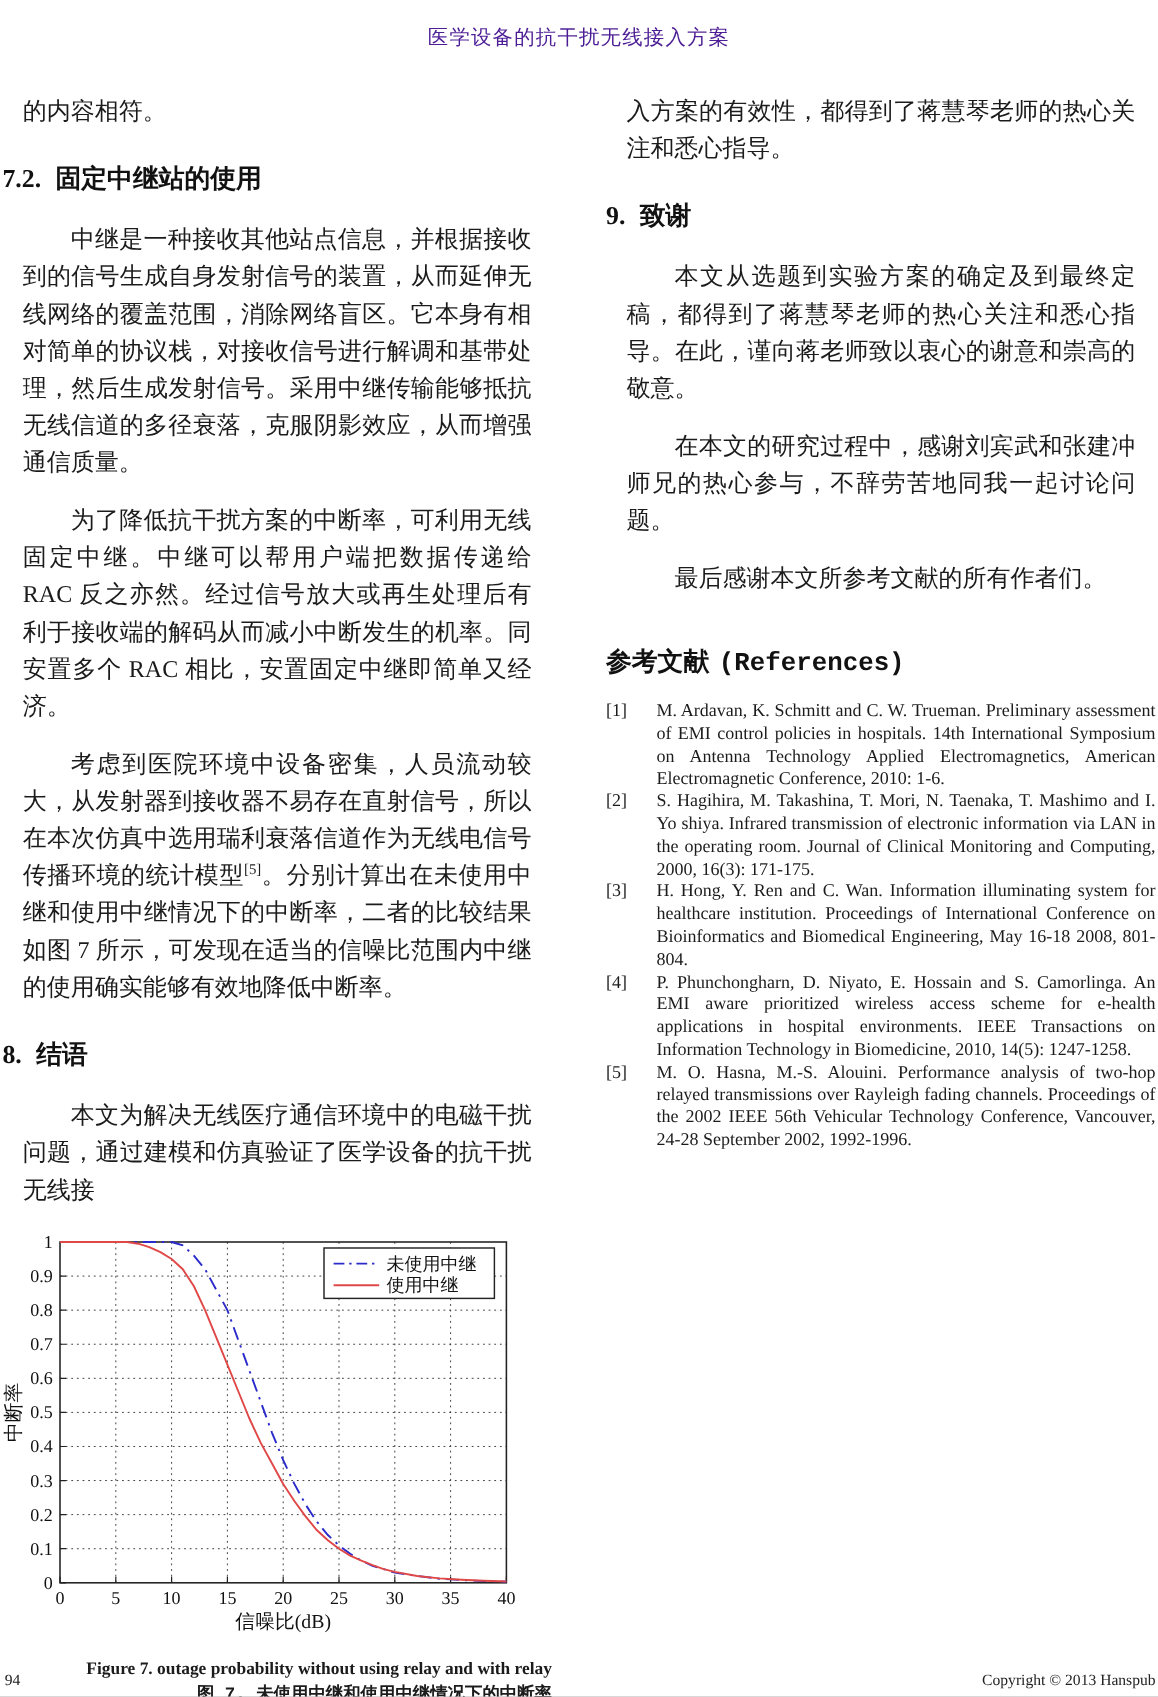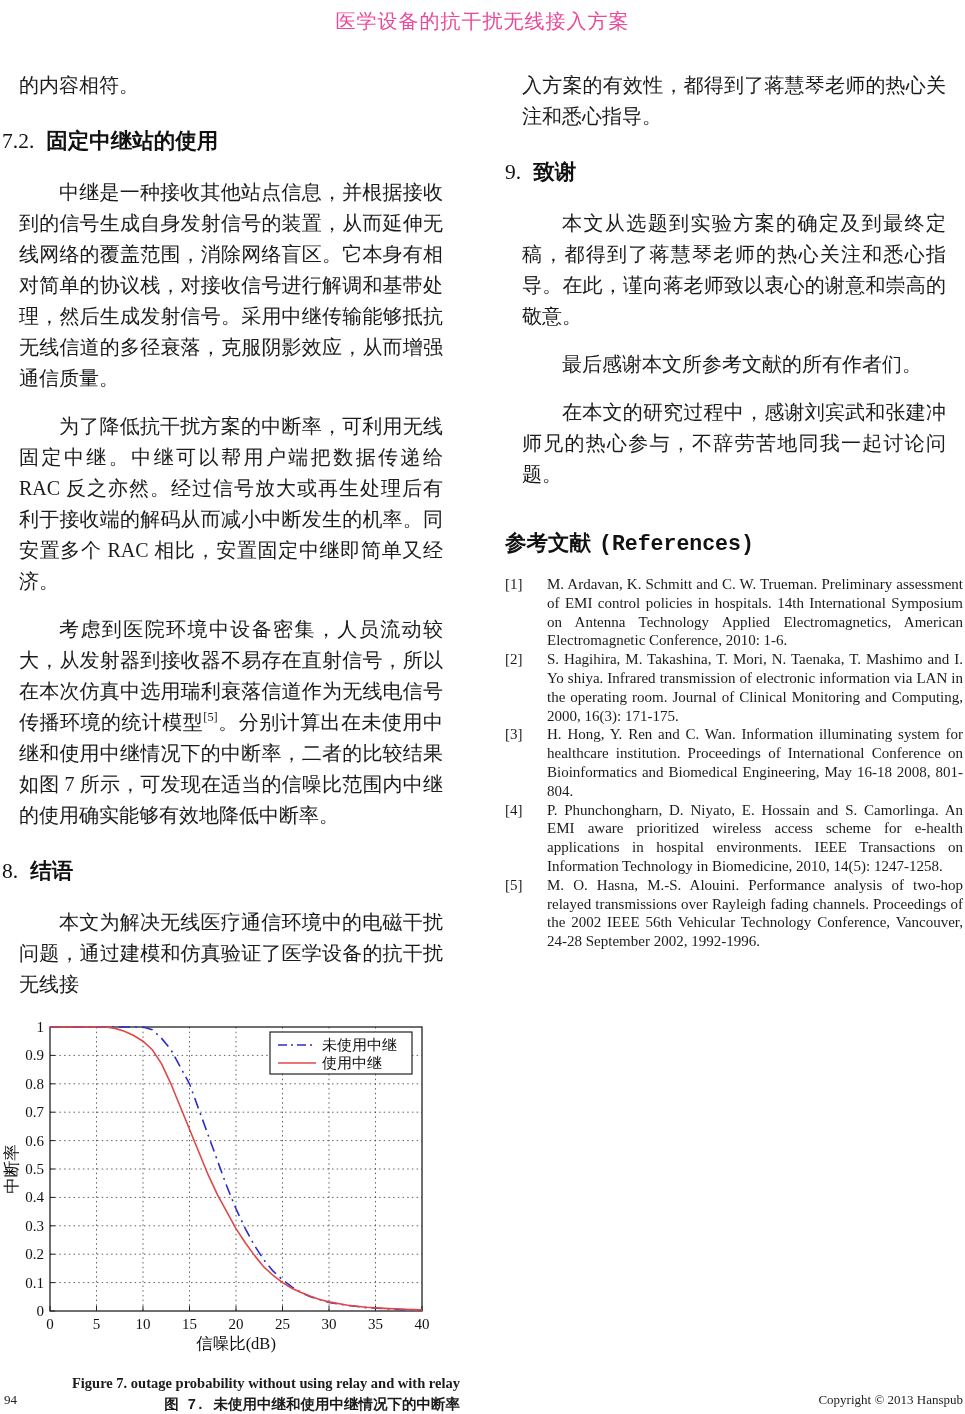--- a/index.html
+++ b/index.html
@@ -2,33 +2,33 @@
 <html><head>
 <meta charset="utf-8">
 <style>
   html,body{margin:0;padding:0;background:#9a9a9a;}
   .page{
     width:965px;height:1414px;background:#ffffff;position:relative;
     font-family:"Liberation Serif","DejaVu Serif",serif;color:#1b1b1b;
     overflow:hidden;box-sizing:border-box;
   }
   .running-head{
-    text-align:center;padding-top:8px;font-size:20px;color:#ec4899;letter-spacing:1px;
+    text-align:center;padding-top:20px;font-size:17px;color:#4c1d95;letter-spacing:1px;
   }
   .columns{display:flex;gap:45px;padding:0 2px;margin-top:18px;}
   .col{width:458px;box-sizing:border-box;font-size:20px;line-height:31px;
        text-align:justify;text-justify:inter-ideograph;}
   .col p{margin:17px;}
   p.indent{text-indent:2em;}
   .sup{vertical-align:super;font-size:0.62em;line-height:0;}
   h3.sec{
     font-size:21.5px;line-height:30px;margin:25px 0 21px 0;
     font-family:"Liberation Sans","DejaVu Sans",sans-serif;font-weight:bold;color:#111;
   }
-  h3.sec .num{font-family:"Liberation Serif","DejaVu Serif",serif;font-weight:normal;margin-right:12px;}
+  h3.sec .num{font-family:"Liberation Serif","DejaVu Serif",serif;font-weight:bold;margin-right:12px;}
   h3.refs-heading{margin:38px 0 16px 0;}
   h3.refs-heading .en{font-family:Liberation Mono, monospace;margin-left:8px;}
   .refs{margin-top:4px;}
   .ref{display:flex;font-size:15px;line-height:18.8px;}
   .ref .lab{flex:0 0 42px;}
   .ref .txt{flex:1;text-align:justify;}
   .figure{margin-top:14px;width:458px;}
   .chart-wrap{width:458px;}
   svg.chart{display:block;}
   svg.chart text{font-family:"Liberation Serif","DejaVu Serif",serif;}
@@ -146,22 +146,22 @@
         </div>
       </div>
     </div>
 
     <div class="col">
       <p>入方案的有效性，都得到了蒋慧琴老师的热心关注和悉心指导。</p>
 
       <h3 class="sec"><span class="num">9.</span><span>致谢</span></h3>
 
       <p class="indent">本文从选题到实验方案的确定及到最终定稿，都得到了蒋慧琴老师的热心关注和悉心指导。在此，谨向蒋老师致以衷心的谢意和崇高的敬意。</p>
+      <p class="indent">在本文的研究过程中，感谢刘宾武和张建冲师兄的热心参与，不辞劳苦地同我一起讨论问题。</p>
       <p class="indent">最后感谢本文所参考文献的所有作者们。</p>
-      <p class="indent">在本文的研究过程中，感谢刘宾武和张建冲师兄的热心参与，不辞劳苦地同我一起讨论问题。</p>
 
       <h3 class="sec refs-heading"><span>参考文献</span><span class="en">(References)</span></h3>
 
       <div class="refs">
         <div class="ref">
             <span class="lab">[1]</span>
             <span class="txt">M. Ardavan, K. Schmitt and C. W. Trueman. Preliminary assessment of EMI control policies in hospitals. 14th International Symposium on Antenna Technology Applied Electromagnetics, American Electromagnetic Conference, 2010: 1-6.</span>
           </div>
         <div class="ref">
             <span class="lab">[2]</span>

